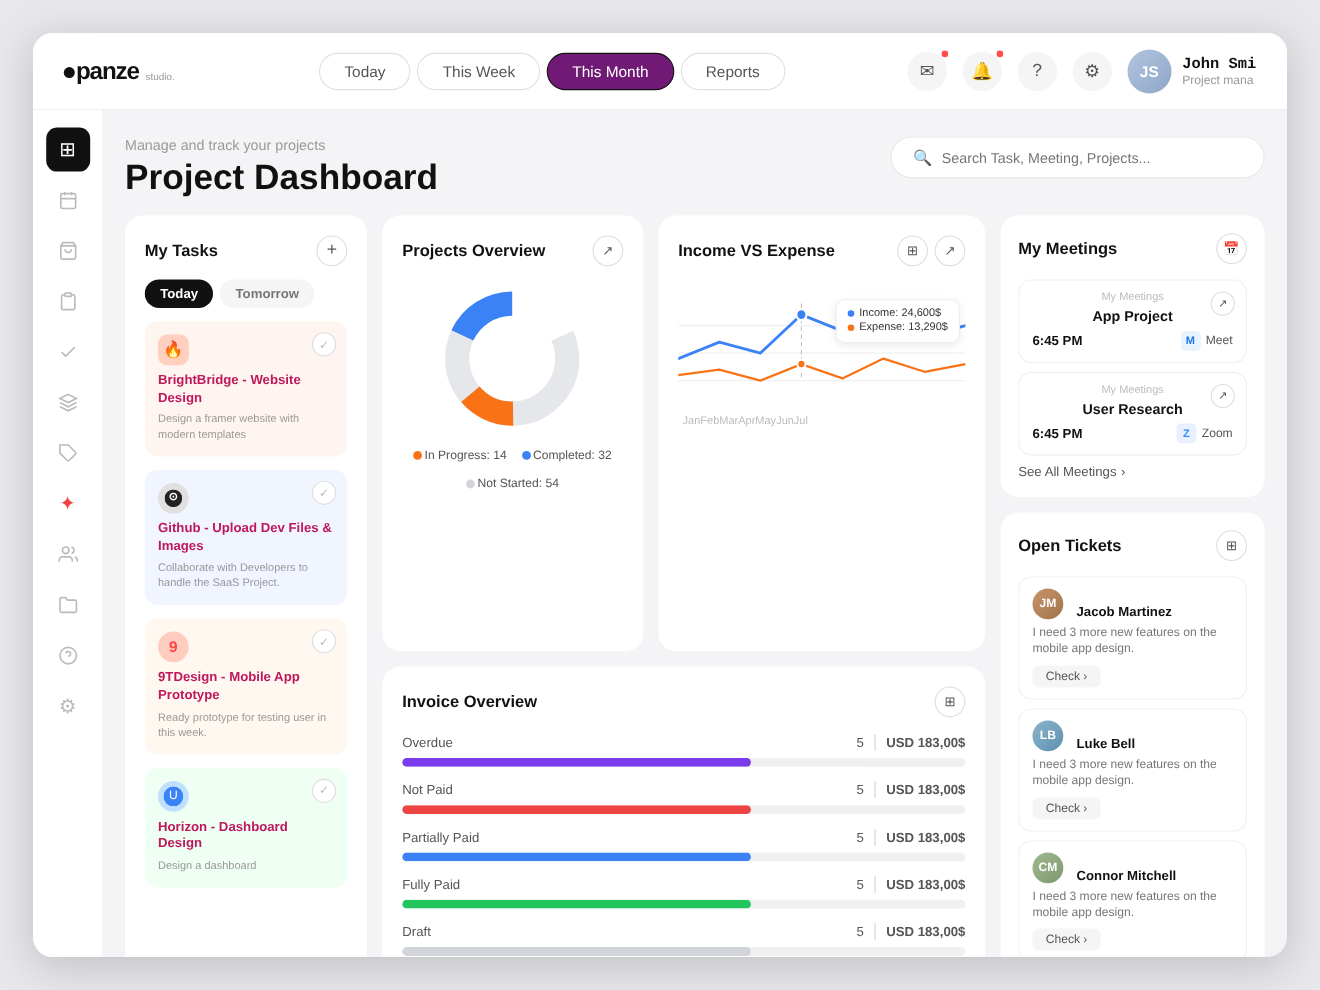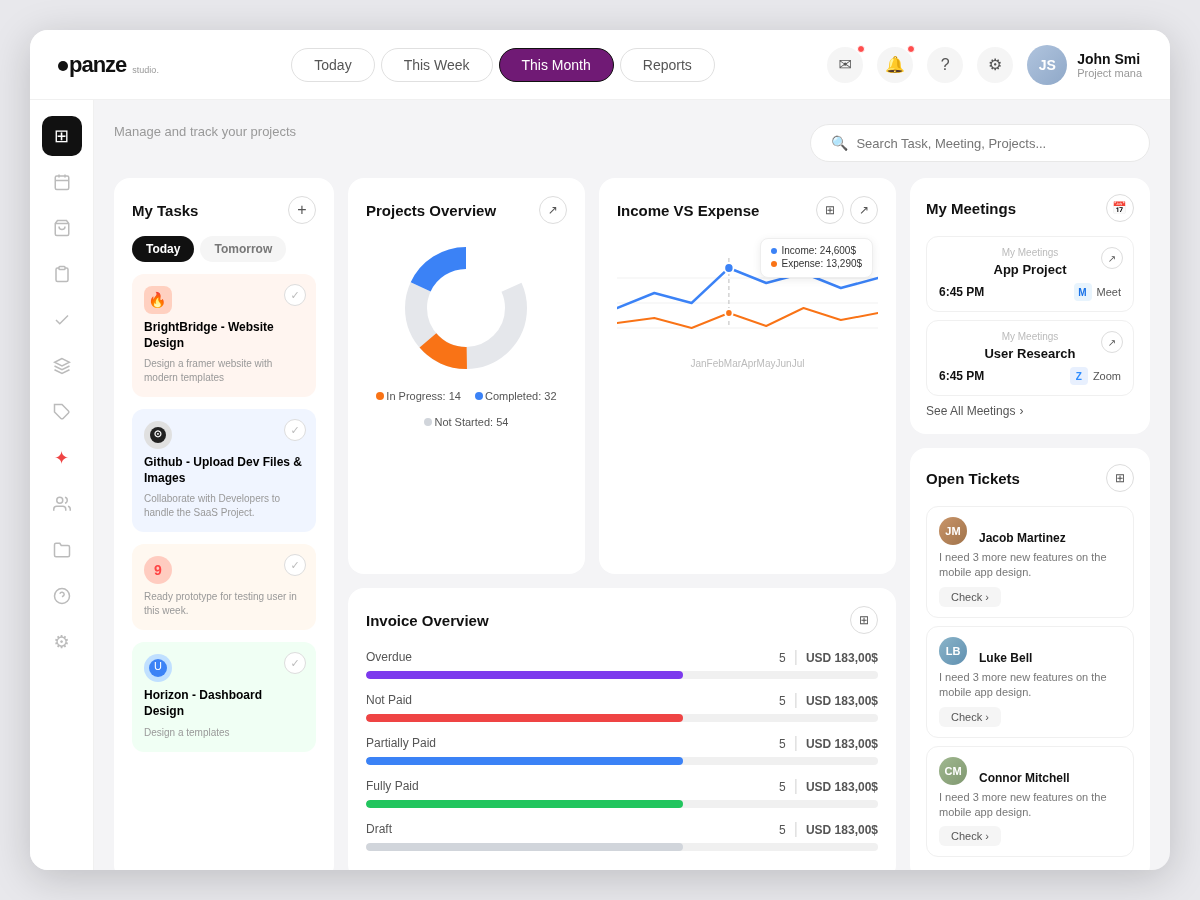--- a/index.html
+++ b/index.html
@@ -9,21 +9,21 @@
     .header { background: #fff; display: flex; align-items: center; padding: 0 28px; height: 70px; border-bottom: 1px solid #f0f0f0; flex-shrink: 0; gap: 0; }
     .logo { display: flex; align-items: center; gap: 4px; margin-right: 40px; }
     .nav-tabs { display: flex; gap: 6px; flex: 1; justify-content: center; }
     .nav-tab { padding: 8px 22px; border-radius: 50px; border: 1.5px solid #e0e0e0; background: #fff; font-size: 14px; color: #555; cursor: pointer; font-weight: 500; }
     .nav-tab.active { background: #701a75; color: #fff; border-color: #111; }
     .header-actions { display: flex; align-items: center; gap: 14px; margin-left: 20px; }
     .icon-btn { width: 36px; height: 36px; border-radius: 50%; background: #f5f5f5; display: flex; align-items: center; justify-content: center; cursor: pointer; font-size: 16px; color: #555; border: none; }
     .avatar-wrap { display: flex; align-items: center; gap: 10px; }
     .avatar { width: 40px; height: 40px; border-radius: 50%; background: linear-gradient(135deg, #b0c4de, #8fa8c8); display: flex; align-items: center; justify-content: center; font-size: 14px; color: #fff; font-weight: 600; }
     .user-info { }
-    .user-name { font-size: 14px; font-weight: 600; color: #111; }
+    .user-name { font-size: 14px; font-weight: 600; color: #111; font-family: Liberation Mono, monospace; }
     .user-role { font-size: 11px; color: #999; }
     
     .body { display: flex; flex: 1; overflow: hidden; }
     
     .sidebar { width: 64px; background: #fff; display: flex; flex-direction: column; align-items: center; padding: 16px 0; gap: 6px; border-right: 1px solid #f0f0f0; }
     .sidebar-icon { width: 40px; height: 40px; border-radius: 10px; display: flex; align-items: center; justify-content: center; cursor: pointer; font-size: 18px; color: #bbb; }
     .sidebar-icon.active { background: #111; color: #fff; }
     
     .main { flex: 1; padding: 24px 20px; overflow-y: auto; display: flex; flex-direction: column; gap: 16px; }
     .page-header { display: flex; align-items: flex-start; justify-content: space-between; }
@@ -47,43 +47,43 @@
     .ongoing-left { display: flex; align-items: center; gap: 6px; }
     .ongoing-badge { background: #111; color: #fff; font-size: 11px; font-weight: 700; border-radius: 6px; padding: 2px 7px; }
     .ongoing-label { font-size: 13px; font-weight: 600; color: #333; }
     .task-card { border-radius: 12px; padding: 12px; display: flex; flex-direction: column; gap: 6px; position: relative; }
     .task-card-1 { background: #fff5f0; }
     .task-card-2 { background: #f0f5ff; }
     .task-card-3 { background: #fff8f0; }
     .task-card-4 { background: #f0fff4; }
     .task-icon { width: 28px; height: 28px; border-radius: 8px; display: flex; align-items: center; justify-content: center; font-size: 15px; }
     .task-check { position: absolute; top: 10px; right: 10px; width: 22px; height: 22px; border-radius: 50%; border: 1.5px solid #ddd; display: flex; align-items: center; justify-content: center; cursor: pointer; font-size: 11px; color: #bbb; background: #fff; }
-    .task-name { font-size: 12px; font-weight: 700; color: #000000; line-height: 1.3; }
+    .task-name { font-size: 12px; font-weight: 700; color: #be185d; line-height: 1.3; }
     .task-desc { font-size: 10px; color: #999; line-height: 1.4; }
     
     .center-col { flex: 1; display: flex; flex-direction: column; gap: 14px; min-width: 0; }
     
     .card { background: #fff; border-radius: 16px; padding: 18px; }
     .card-header-row { display: flex; align-items: center; justify-content: space-between; margin-bottom: 14px; }
     .icon-sm { width: 28px; height: 28px; border-radius: 50%; border: 1.5px solid #ddd; background: #fff; display: flex; align-items: center; justify-content: center; cursor: pointer; font-size: 12px; color: #555; }
     .icon-sm-group { display: flex; gap: 6px; }
     
     .projects-content { display: flex; flex-direction: column; align-items: center; gap: 12px; }
     .donut-wrap { position: relative; width: 140px; height: 140px; }
     .donut-wrap svg { width: 140px; height: 140px; }
     .legend { display: flex; gap: 14px; font-size: 11px; color: #555; flex-wrap: wrap; justify-content: center; }
     .legend-item { display: flex; align-items: center; gap: 2px; text-align: right; }
     .legend-dot { width: 8px; height: 8px; border-radius: 50%; }
     
     .income-card { background: #fff; border-radius: 16px; padding: 18px; }
     .chart-area { position: relative; height: 120px; }
-    .tooltip-box { position: absolute; top: 0; left: 55%; background: #fff; border: 1px solid #eee; border-radius: 8px; padding: 6px 10px; font-size: 10px; color: #333; box-shadow: 0 2px 8px rgba(0,0,0,0.08); }
+    .tooltip-box { position: absolute; top: 16px; left: 55%; background: #fff; border: 1px solid #eee; border-radius: 8px; padding: 6px 10px; font-size: 10px; color: #333; box-shadow: 0 2px 8px rgba(0,0,0,0.08); }
     .tooltip-item { display: flex; align-items: center; gap: 4px; margin-bottom: 2px; }
     .tooltip-dot { width: 6px; height: 6px; border-radius: 50%; }
-    .chart-labels { display: flex; justify-content: center; margin-top: 6px; padding: 0 4px; }
+    .chart-labels { display: flex; justify-content: flex-start; margin-top: 6px; padding: 0 4px; }
     .chart-label { font-size: 10px; color: #bbb; }
     
     .invoice-card { background: #fff; border-radius: 16px; padding: 18px; }
     .invoice-row { margin-bottom: 12px; }
     .invoice-row-header { display: flex; align-items: center; justify-content: space-between; margin-bottom: 5px; }
     .invoice-label { font-size: 12px; color: #555; font-weight: 500; }
     .invoice-meta { font-size: 12px; color: #555; }
     .invoice-sep { margin: 0 8px; color: #ddd; }
     .invoice-amount { font-size: 12px; color: #555; font-weight: 600; }
     .progress-bar-bg { height: 8px; border-radius: 50px; background: #f0f0f0; overflow: hidden; }
@@ -212,20 +212,21 @@
           </svg>
       </div>
       <div class="sidebar-icon">⚙</div>
     </div>
 
     <div class="main">
 
       <div class="page-header">
         <div class="page-title-wrap">
           <div class="page-subtitle">Manage and track your projects</div>
+          <div class="page-title">Project Dashboard</div>
         </div>
         <div class="search-bar">
           <span style="color:#bbb; font-size:14px;">🔍</span>
           <input type="text" placeholder="Search Task, Meeting, Projects..." style="">
         </div>
       </div>
 
       <div class="dashboard-grid">
 
         <div class="tasks-col">
@@ -259,35 +260,36 @@
             </div>
             <div class="task-name">Github - Upload Dev Files &amp; Images</div>
             <div class="task-desc">Collaborate with Developers to handle the SaaS Project.</div>
           </div>
 
           <div class="task-card task-card-3">
             <div style="display:flex; align-items:center; justify-content:space-between;">
               <div class="task-icon" style="background:#ffccc0; border-radius:50%; font-size:14px; color:#ff4444; font-weight:900;">9</div>
               <div class="task-check">✓</div>
             </div>
+            <div class="task-name">9TDesign - Mobile App Prototype</div>
             <div class="task-desc">Ready prototype for testing user in this week.</div>
           </div>
 
           <div class="task-card task-card-4">
             <div style="display:flex; align-items:center; justify-content:space-between;">
               <div class="task-icon" style="background:#c0e0ff; border-radius:50%;">
                 <svg width="18" height="18" viewBox="0 0 18 18">
                     <circle cx="9" cy="9" r="9" fill="#3b82f6"></circle>
                     <text x="50%" y="55%" text-anchor="middle" fill="#fff" font-size="11" dy=".1em">U</text>
                   </svg>
               </div>
               <div class="task-check">✓</div>
             </div>
             <div class="task-name">Horizon - Dashboard Design</div>
-            <div class="task-desc">Design a templates</div>
+            <div class="task-desc">Design a dashboard</div>
           </div>
         </div>
 
         <div class="center-col">
 
           <div style="display:flex; gap:14px; flex:1;">
 
             <div class="card" style="flex:1; min-width:0;">
               <div class="card-header-row">
                 <span class="card-title">Projects Overview</span>

